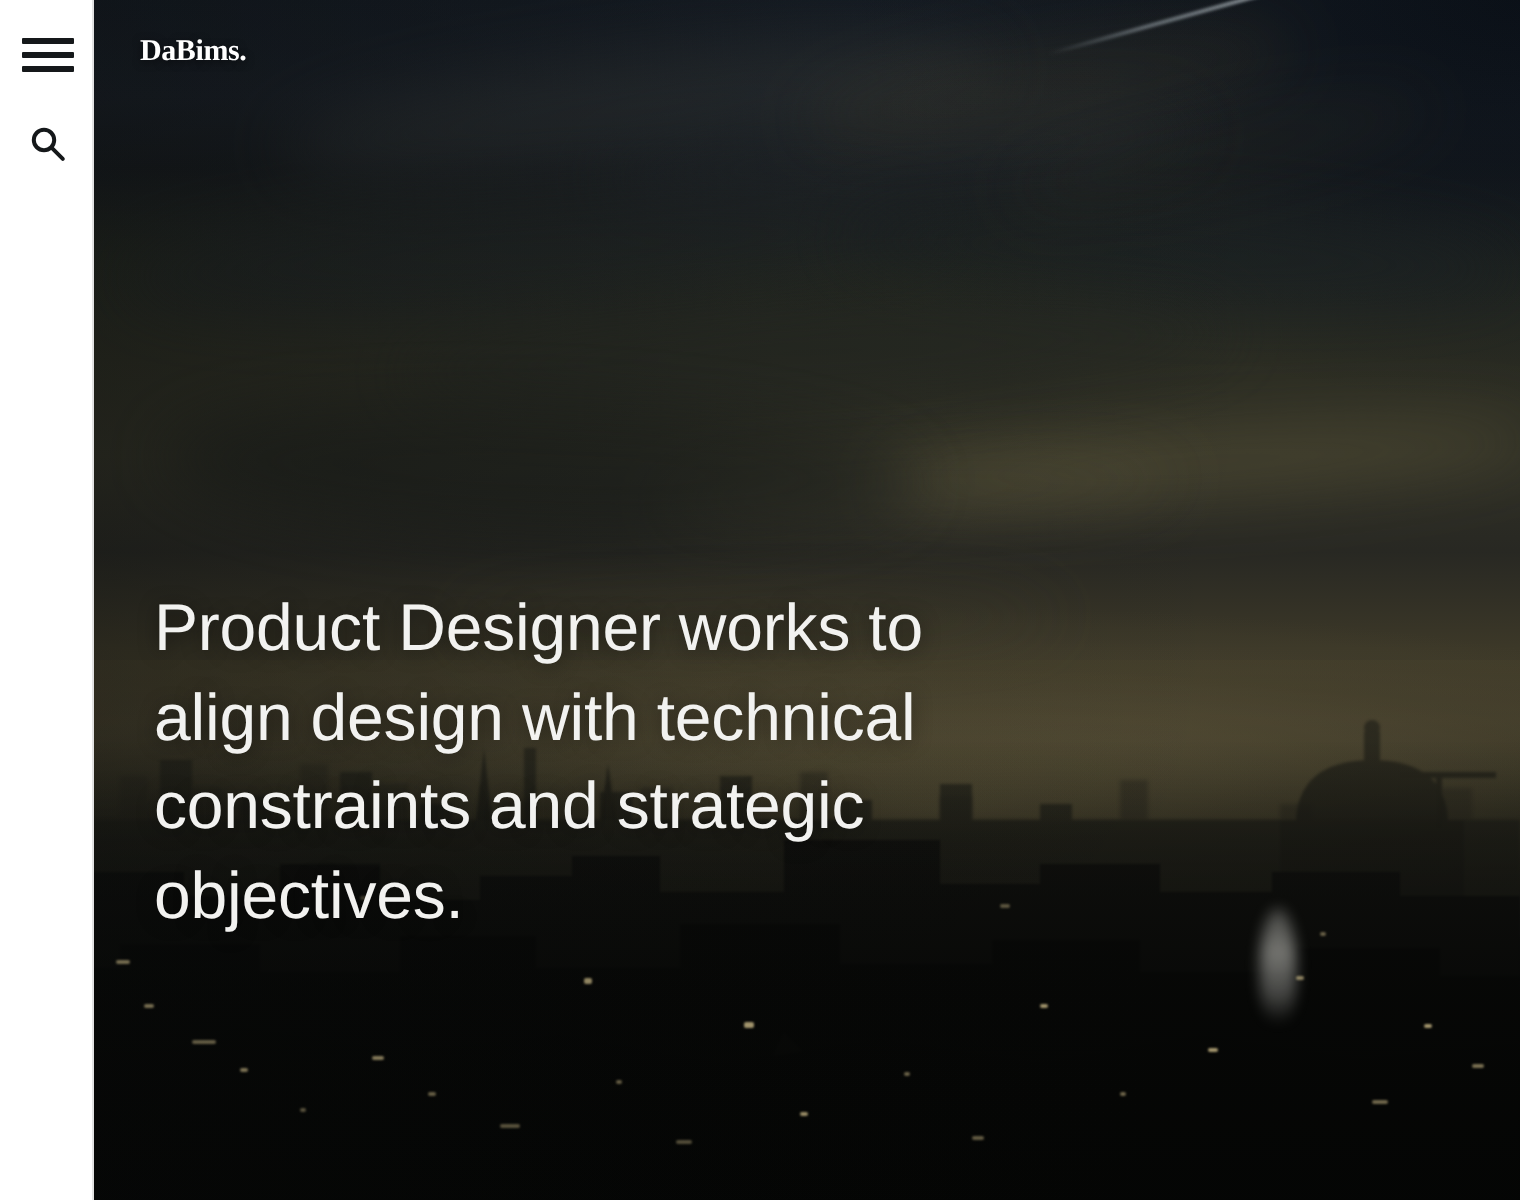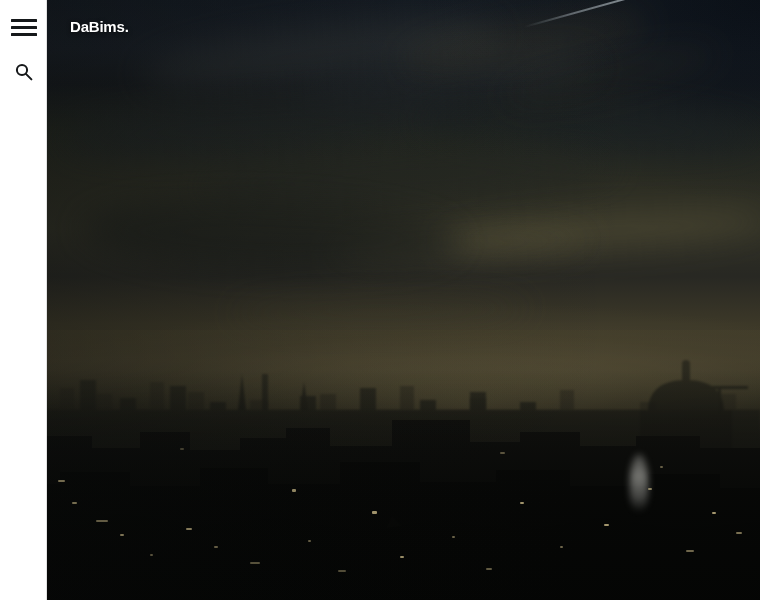--- a/index.html
+++ b/index.html
@@ -258,21 +258,21 @@
     white-space:pre-line;
   }
 
   
   .logo {
     position:absolute;
     left:70px;
     top:18px;
     z-index:25;
     color:#ffffff;
-    font-family:Liberation Sans, sans-serif;
+    font-family:Liberation Serif, serif;
     font-size:15px;
     font-weight:700;
     letter-spacing:-0.2px;
     text-shadow:0 1px 4px rgba(0,0,0,0.55);
     cursor:pointer;
   }
 </style>
 </head>
 <body>
 
@@ -379,20 +379,24 @@
       <i style="left:712px; bottom:86px;  width:4px;  height:2px;"></i>
       <i style="left:736px; bottom:66px;  width:6px;  height:2px; opacity:.55;"></i>
       <i style="left:660px; bottom:132px; width:3px;  height:2px; opacity:.45;"></i>
       <i style="left:500px; bottom:146px; width:5px;  height:2px; opacity:.4;"></i>
       <i style="left:180px; bottom:150px; width:4px;  height:2px; opacity:.35;"></i>
     </div>
 
     <div class="hero-overlay"></div>
   </div>
 
+  <h1 class="headline">Product Designer works to
+align design with technical
+constraints and strategic
+objectives.</h1>
 
   <a class="logo">DaBims.</a>
 
   <nav class="sidebar">
 
     <div class="side-btn menu">
       <span class="hamburger">
         <span></span>
           <span></span>
           <span></span>

